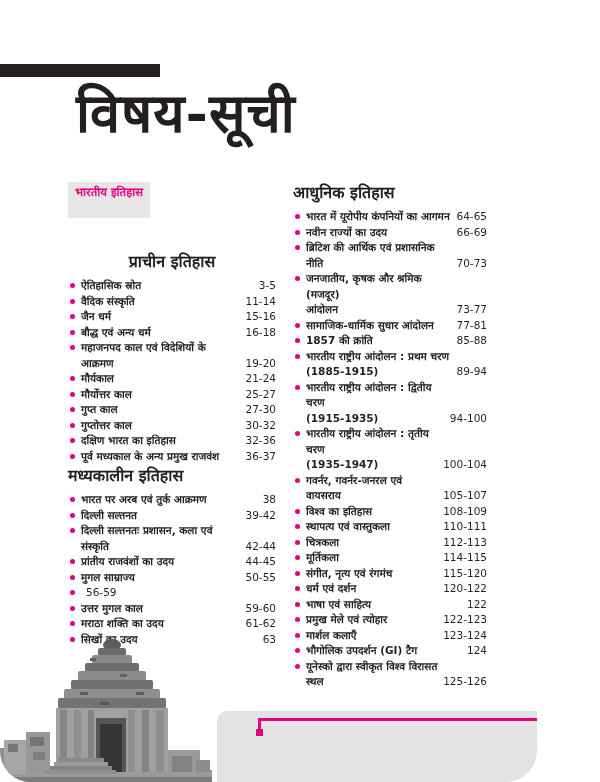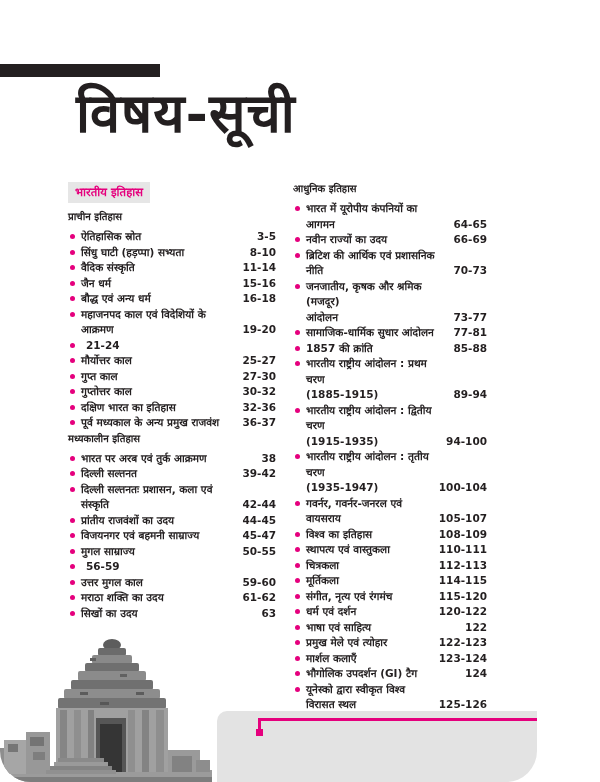--- a/index.html
+++ b/index.html
@@ -21,38 +21,38 @@
     position:absolute;left:76px;top:84px;
     font-family:"DejaVu Serif","Liberation Serif",serif;
     font-size:54px;font-weight:700;line-height:1.1;color:var(--ink);
     letter-spacing:1px;white-space:nowrap;
   }
   .col{position:absolute;top:181px;}
   .col-left{left:68px;width:208px;}
   .col-right{left:293px;width:194px;}
   .main-header{
     display:inline-block;background:var(--hl-bg);color:var(--magenta);
-    font-size:11.5px;font-weight:700;padding:2px 7px 4px 7px;margin-bottom:6px;
+    font-size:11.5px;font-weight:700;padding:2px 7px 19px 7px;margin-bottom:22px;
   }
   .section-header{
-    font-size:10px;font-weight:700;color:var(--ink);margin:0 0 6px 0;
+    font-size:16px;font-weight:700;color:var(--ink);margin:0 0 6px 0;
   }
   .section + .section .section-header{}
-  .col-left .main-header + .section .section-header{margin-top:0;}
+  .col-left .main-header + .section .section-header{margin-top:10px;text-align:center;}
   .toc-list{display:block;}
   .toc-row{
     display:flex;align-items:stretch;line-height:15.5px;font-size:10.5px;font-weight:700;
   }
   .toc-bullet{
     flex:none;width:5px;height:5px;border-radius:50%;
     background:var(--magenta);margin:5px 6px 0 2px;
   }
   .toc-label{flex:1;white-space:pre-line;color:var(--ink);}
   .toc-pages{
-    align-self:flex-end;white-space:nowrap;margin-left:5px;color:var(--ink);font-weight:700;
+    align-self:flex-end;white-space:nowrap;margin-left:5px;color:var(--ink);font-weight:400;
   }
   .bottom-panel{
     position:absolute;left:217px;top:711px;width:400px;height:95px;
     background:var(--panel);border-radius:10px;
   }
   .accent-line-h{
     position:absolute;left:259px;top:718px;width:341px;height:3px;background:var(--magenta);
   }
   .accent-line-v{
     position:absolute;left:258px;top:718px;width:3px;height:13px;background:var(--magenta);
@@ -77,25 +77,20 @@
     <div class="section">
       <div class="section-header">प्राचीन इतिहास</div>
       <div class="toc-list">
     <div class="toc-row">
       <span class="toc-bullet"></span>
       <span class="toc-label">ऐतिहासिक स्रोत</span>
       <span class="toc-pages">3-5</span>
     </div>
 
 
-    <div class="toc-row">
-      <span class="toc-bullet"></span>
-      <span class="toc-label">सिंधु घाटी (हड़प्पा) सभ्यता</span>
-      <span class="toc-pages">8-10</span>
-    </div>
 
     <div class="toc-row">
       <span class="toc-bullet"></span>
       <span class="toc-label">वैदिक संस्कृति</span>
       <span class="toc-pages">11-14</span>
     </div>
 
     <div class="toc-row">
       <span class="toc-bullet"></span>
       <span class="toc-label">जैन धर्म</span>
@@ -109,20 +104,21 @@
     </div>
 
     <div class="toc-row">
       <span class="toc-bullet"></span>
       <span class="toc-label">महाजनपद काल एवं विदेशियों के आक्रमण</span>
       <span class="toc-pages">19-20</span>
     </div>
 
     <div class="toc-row">
       <span class="toc-bullet"></span>
+      <span class="toc-label">मौर्यकाल</span>
       <span class="toc-pages">21-24</span>
     </div>
 
     <div class="toc-row">
       <span class="toc-bullet"></span>
       <span class="toc-label">मौर्योत्तर काल</span>
       <span class="toc-pages">25-27</span>
     </div>
 
     <div class="toc-row">
@@ -171,25 +167,20 @@
       <span class="toc-label">दिल्ली सल्तनतः प्रशासन, कला एवं संस्कृति</span>
       <span class="toc-pages">42-44</span>
     </div>
 
     <div class="toc-row">
       <span class="toc-bullet"></span>
       <span class="toc-label">प्रांतीय राजवंशों का उदय</span>
       <span class="toc-pages">44-45</span>
     </div>
 
-    <div class="toc-row">
-      <span class="toc-bullet"></span>
-      <span class="toc-label">विजयनगर एवं बहमनी साम्राज्य</span>
-      <span class="toc-pages">45-47</span>
-    </div>
 
 
     <div class="toc-row">
       <span class="toc-bullet"></span>
       <span class="toc-label">मुगल साम्राज्य</span>
       <span class="toc-pages">50-55</span>
     </div>
 
     <div class="toc-row">
       <span class="toc-bullet"></span>

